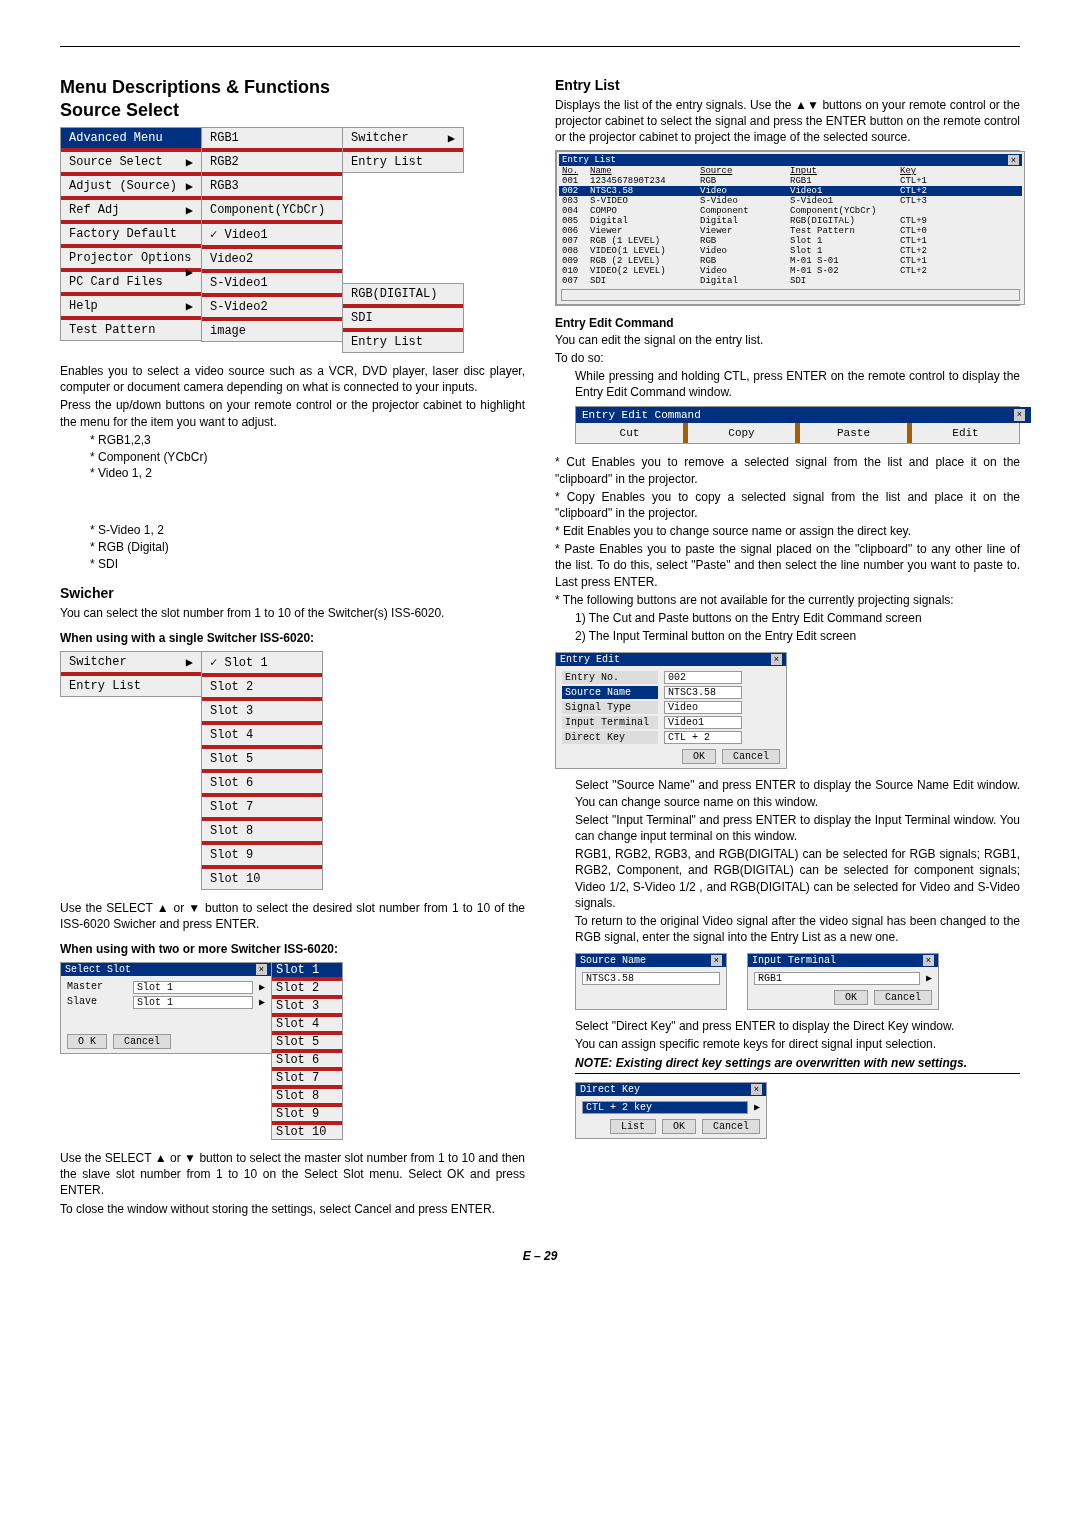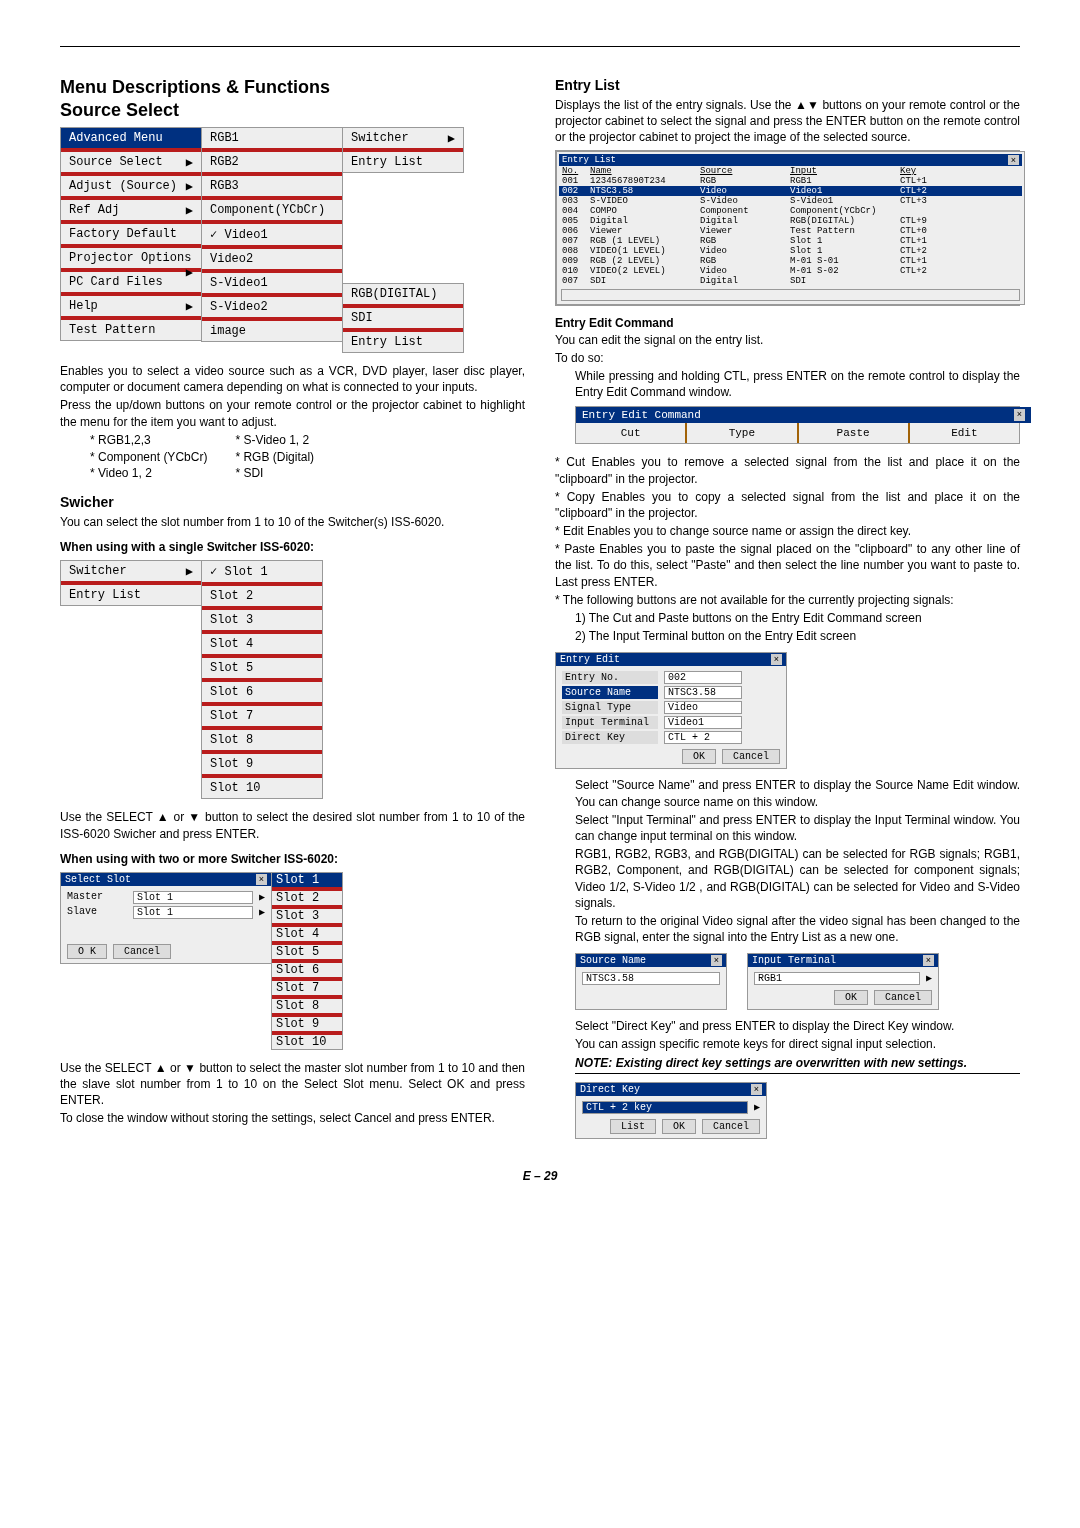--- a/index.html
+++ b/index.html
@@ -80,21 +80,22 @@
     display: flex;
     align-items: flex-start;
     margin: 6px 0 10px 0;
   }
   .arrow { float: right; margin-left: 6px; }
   .check::before { content: "✓ "; }
   .srclist {
     display: flex;
     margin-left: 30px;
     margin-bottom: 10px;
-    gap: 28px;
+    gap: 40px;
+    flex-direction: column;
   }
   .srclist div { line-height: 1.4; }
   
   .entry-table {
     font-family: "Courier New", monospace;
     font-size: 9px;
     background: #eee;
     border: 1px solid #999;
     padding: 2px;
     width: 100%;
@@ -148,21 +149,21 @@
     width: 100%;
   }
   .cmdbar-wrap { display: block; }
   .cmdbtns {
     display: flex;
   }
   .cmdbtns span {
     flex: 1;
     text-align: center;
     padding: 4px 0;
-    border-right: 2px solid #a16207;
+    border-right: 5px solid #a16207;
   }
   .cmdbtns span:last-child { border-right: none; }
   
   .dlg {
     border: 1px solid #999;
     background: #eee;
     font-family: "Courier New", monospace;
     font-size: 10px;
     display: inline-block;
     vertical-align: top;
@@ -461,21 +462,21 @@
   <p class="indent">While pressing and holding CTL, press ENTER on the remote control to display the Entry Edit Command window.</p>
 
   <div class="cmdbar-wrap indent">
     <div class="cmdbar" style="flex-direction:column">
       <div class="title" style="display:flex;justify-content:space-between">
               <span>Entry Edit Command</span>
               <span class="close-x">×</span>
             </div>
       <div class="cmdbtns" id="cmdbtns">
               <span>Cut</span>
-              <span>Type</span>
+              <span>Copy</span>
               <span>Paste</span>
               <span>Edit</span>
             </div>
     </div>
   </div>
 
   <div class="bullets">
     <p>Cut Enables you to remove a selected signal from the list and place it on the "clipboard" in the projector.</p>
     <p>Copy Enables you to copy a selected signal from the list and place it on the "clipboard" in the projector.</p>
     <p>Edit Enables you to change source name or assign the direct key.</p>

